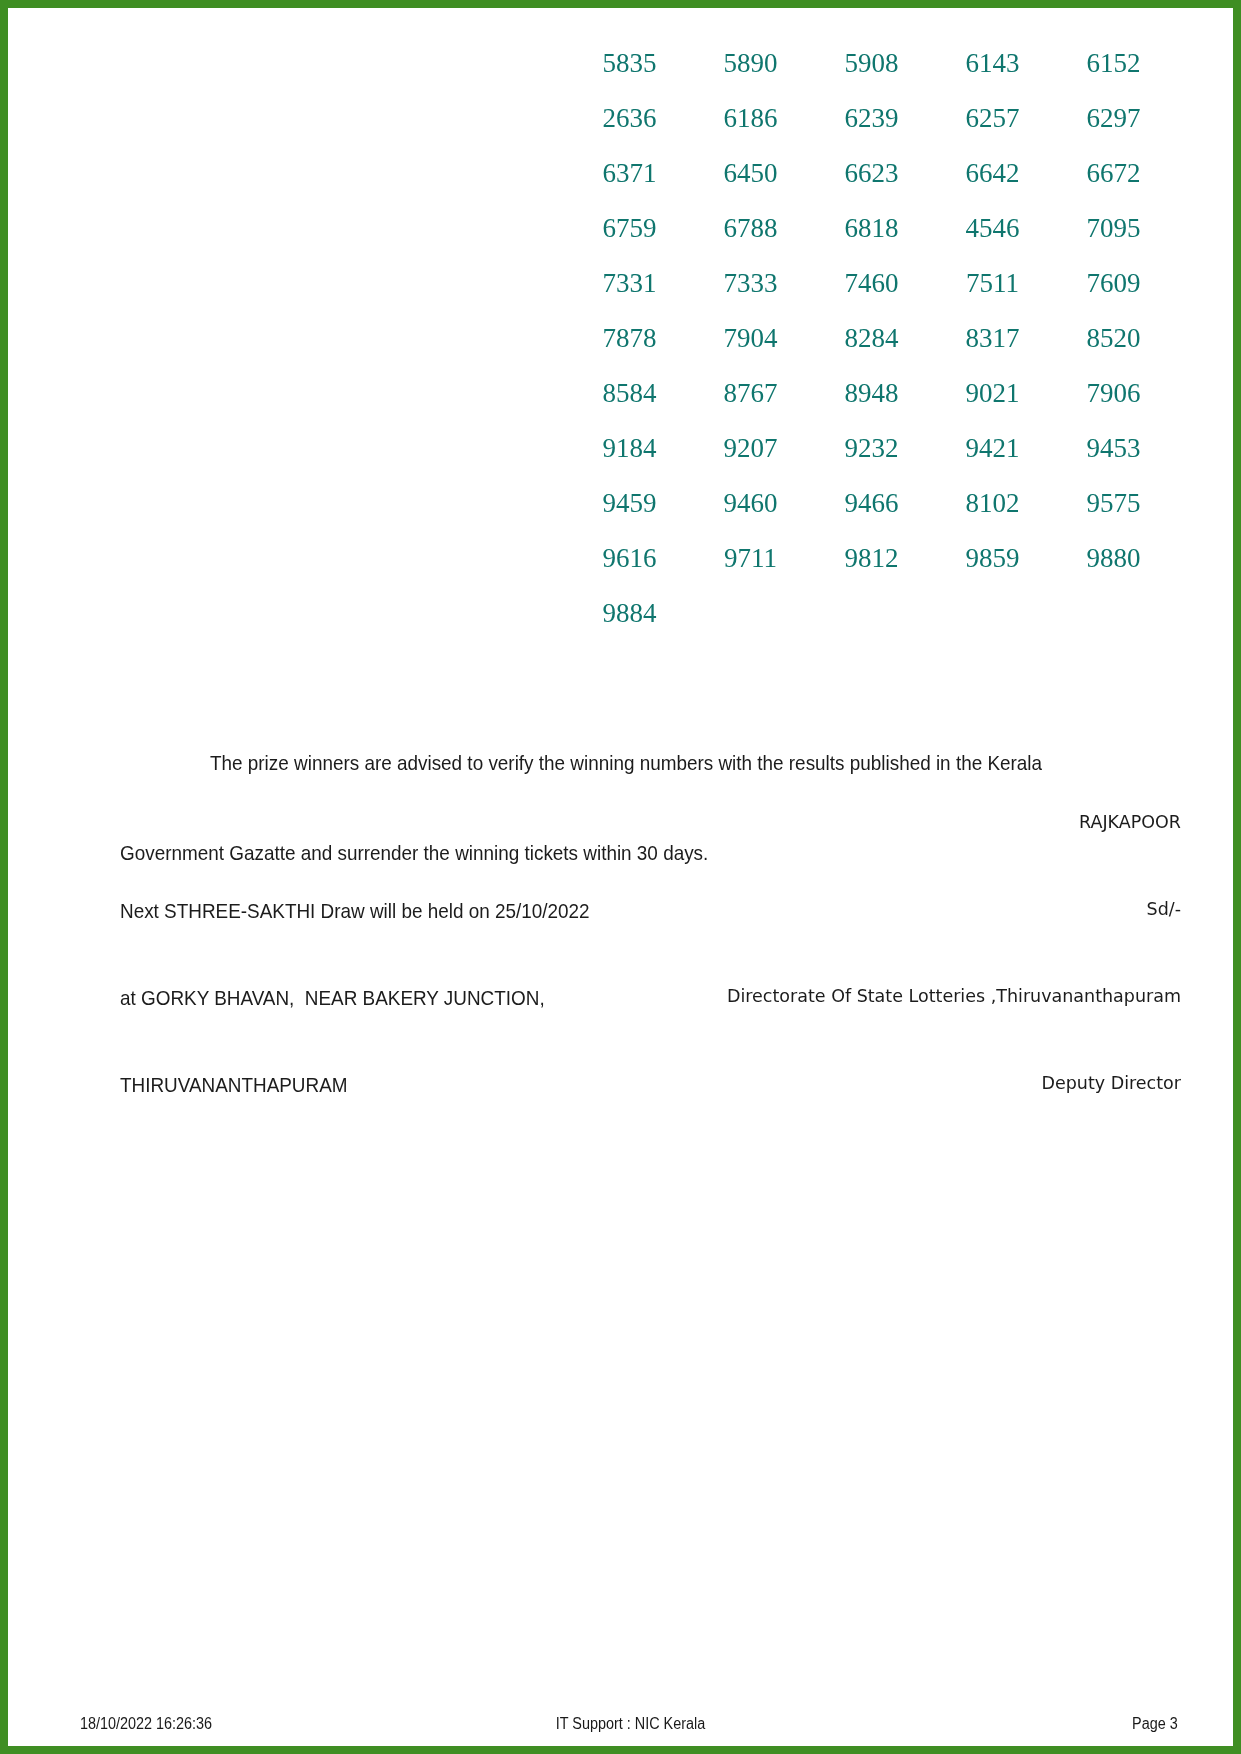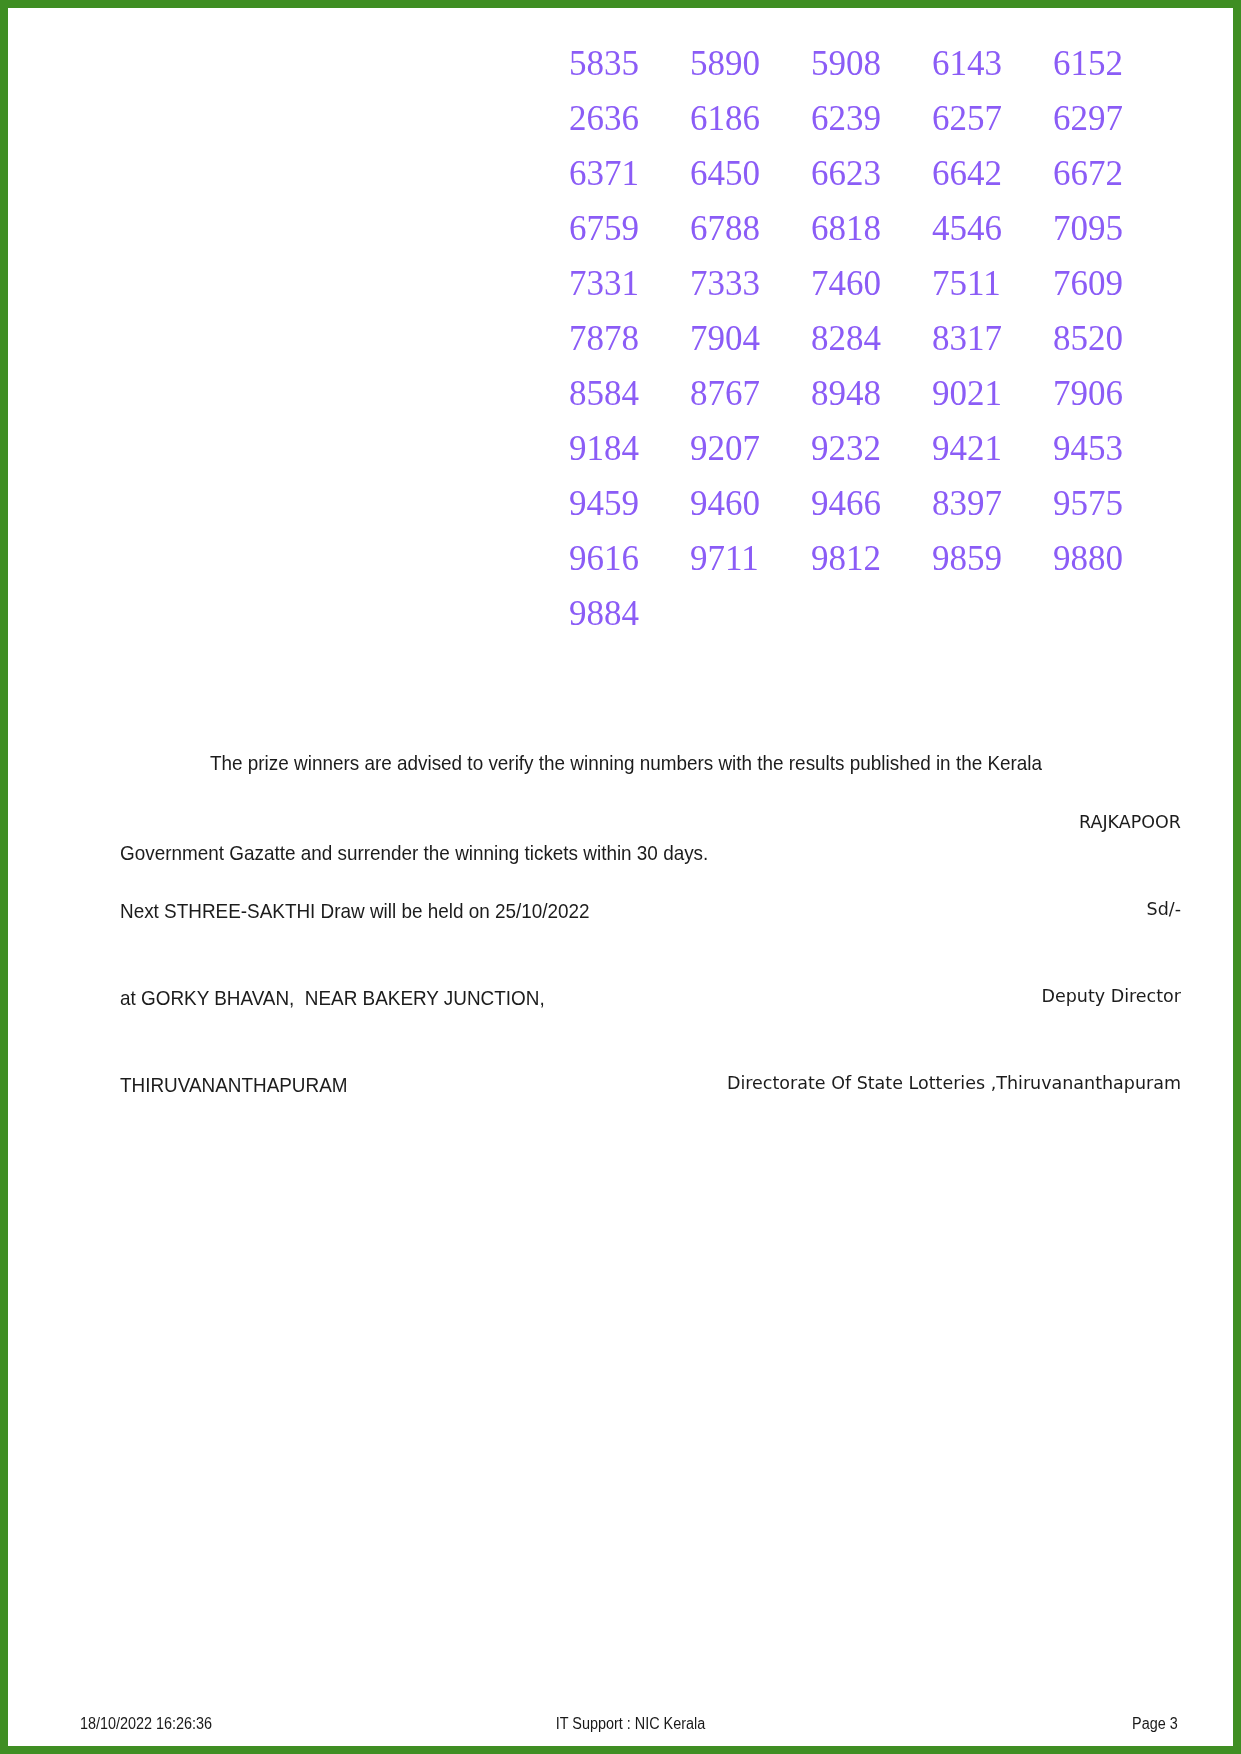--- a/index.html
+++ b/index.html
@@ -19,23 +19,23 @@
     position: absolute;
     left: 561px;
     top: 28px;
     display: grid;
     grid-template-columns: repeat(5, 121px);
   }
   .num-cell {
     height: 55px;
     line-height: 55px;
     font-family: "Liberation Serif", serif;
-    font-size: 35px;
-    color: #8b5cf6;
-    text-align: left;
+    font-size: 27px;
+    color: #0f766e;
+    text-align: center;
   }
   
   .cond { transform: scaleX(0.9); transform-origin: 0 0; }
   .notice {
     position: absolute;
     left: 112px;
     top: 680px;
     font-size: 21px;
     line-height: 30px;
     white-space: pre;
@@ -117,40 +117,40 @@
       <span class="num-cell">9021</span>
       <span class="num-cell">7906</span>
       <span class="num-cell">9184</span>
       <span class="num-cell">9207</span>
       <span class="num-cell">9232</span>
       <span class="num-cell">9421</span>
       <span class="num-cell">9453</span>
       <span class="num-cell">9459</span>
       <span class="num-cell">9460</span>
       <span class="num-cell">9466</span>
-      <span class="num-cell">8397</span>
+      <span class="num-cell">8102</span>
       <span class="num-cell">9575</span>
       <span class="num-cell">9616</span>
       <span class="num-cell">9711</span>
       <span class="num-cell">9812</span>
       <span class="num-cell">9859</span>
       <span class="num-cell">9880</span>
       <span class="num-cell">9884</span>
     </div>
 
   <div class="notice cond">
     <div class="indent">The prize winners are advised to verify the winning numbers with the results published in the Kerala</div>
     <div>Government Gazatte and surrender the winning tickets within 30 days.</div>
   </div>
 
   <div class="signature">
     <div>RAJKAPOOR</div>
     <div>Sd/-</div>
+    <div>Directorate Of State Lotteries ,Thiruvananthapuram</div>
     <div>Deputy Director</div>
-    <div>Directorate Of State Lotteries ,Thiruvananthapuram</div>
   </div>
 
   <div class="next-draw cond">
     <div>Next STHREE-SAKTHI Draw will be held on 25/10/2022</div>
     <div>at GORKY BHAVAN,  NEAR BAKERY JUNCTION,</div>
     <div>THIRUVANANTHAPURAM</div>
   </div>
 
   <div class="footer">
     <div class="f-left">18/10/2022 16:26:36</div>

